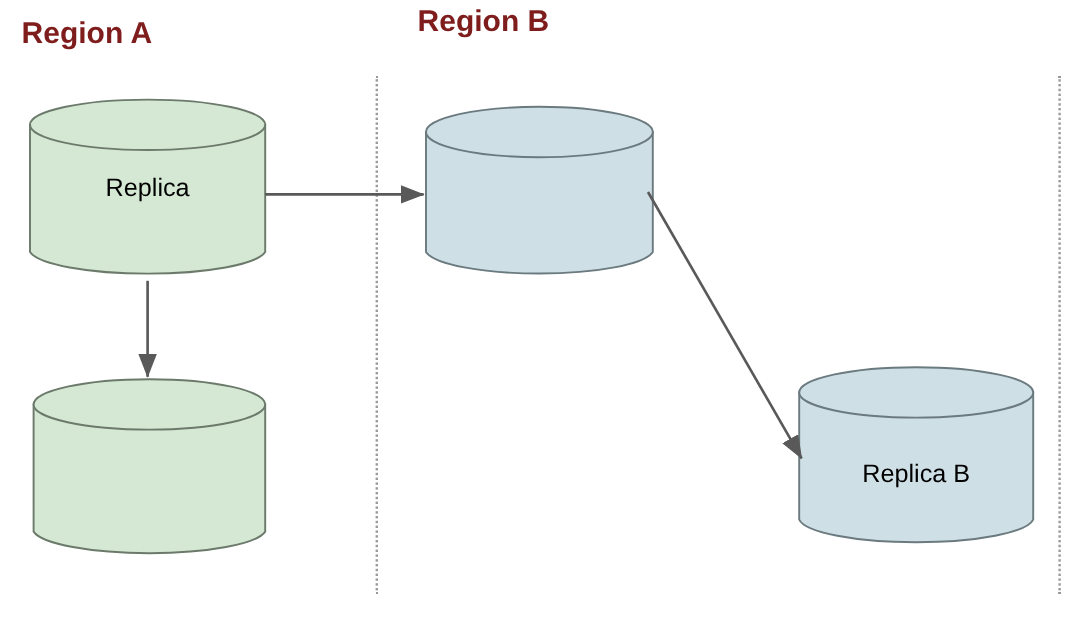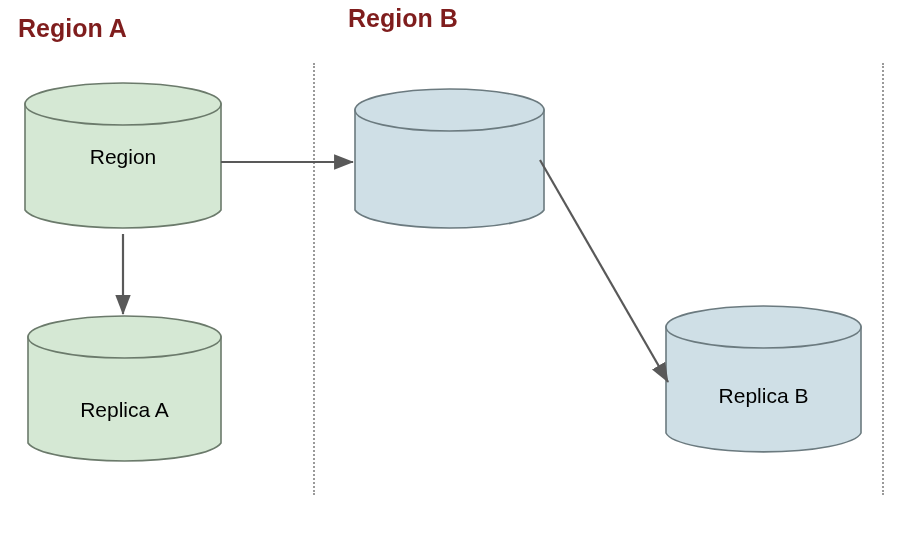--- a/index.html
+++ b/index.html
@@ -72,29 +72,28 @@
   <div id="region-b-label" class="region-label">Region B</div>
 
   <div id="divider-1" class="divider"></div>
   <div id="divider-2" class="divider"></div>
 
   <div class="cylinder" style="left:24px; top:82px; width:198px; height:150px;">
     <svg width="198" height="150" viewBox="0 0 198 150" xmlns="http://www.w3.org/2000/svg">
       <path d="M1,22 L1,128 A99,21 0 0 0 197,128 L197,22 Z" fill="#d5e8d4" stroke="#6b7a6b" stroke-width="1.6"></path>
       <ellipse cx="99" cy="22" rx="98" ry="21" fill="#d5e8d4" stroke="#6b7a6b" stroke-width="1.6"></ellipse>
     </svg>
-    <div class="cyl-label" style="top:62px;">Region</div>
+    <div class="cyl-label" style="top:62px;">Replica</div>
   </div>
 
   <div class="cylinder" style="left:27px; top:315px; width:195px; height:150px;">
     <svg width="195" height="150" viewBox="0 0 195 150" xmlns="http://www.w3.org/2000/svg">
       <path d="M1,22 L1,128 A97.5,21 0 0 0 194,128 L194,22 Z" fill="#d5e8d4" stroke="#6b7a6b" stroke-width="1.6"></path>
       <ellipse cx="97.5" cy="22" rx="96.5" ry="21" fill="#d5e8d4" stroke="#6b7a6b" stroke-width="1.6"></ellipse>
     </svg>
-    <div class="cyl-label" style="top:82px;">Replica A</div>
   </div>
 
   <div class="cylinder" style="left:354px; top:88px; width:191px; height:144px;">
     <svg width="191" height="144" viewBox="0 0 191 144" xmlns="http://www.w3.org/2000/svg">
       <path d="M1,22 L1,122 A95.5,21 0 0 0 190,122 L190,22 Z" fill="#cfdfe6" stroke="#6b7a7f" stroke-width="1.6"></path>
       <ellipse cx="95.5" cy="22" rx="94.5" ry="21" fill="#cfdfe6" stroke="#6b7a7f" stroke-width="1.6"></ellipse>
     </svg>
   </div>
 
   <div class="cylinder" style="left:665px; top:305px; width:197px; height:150px;">

